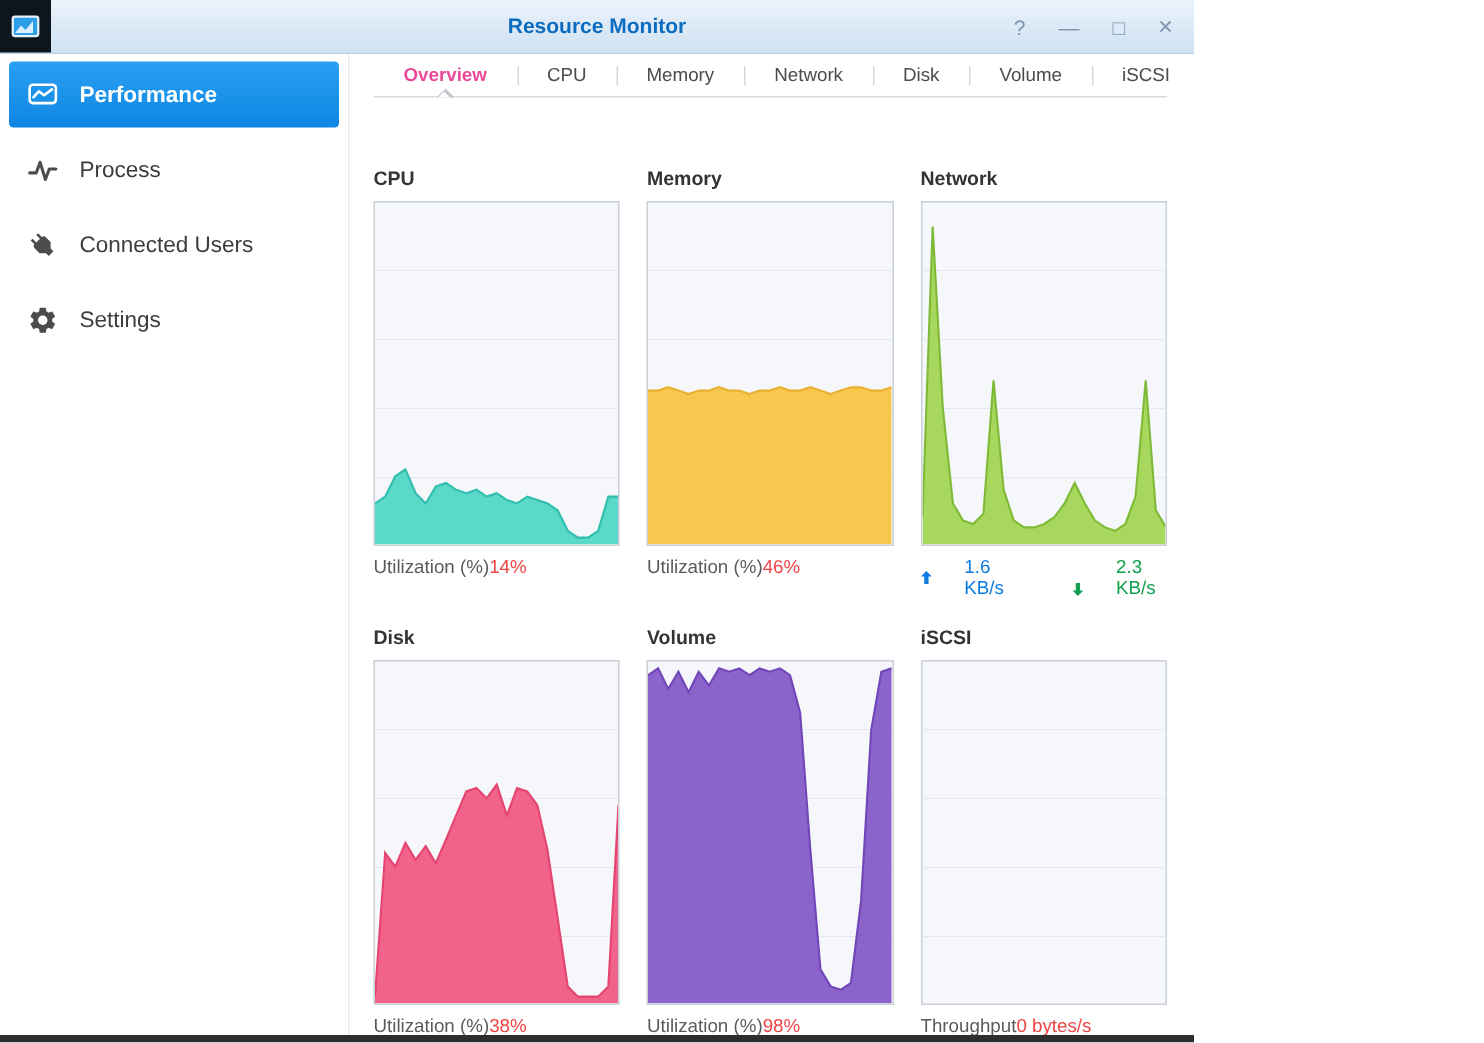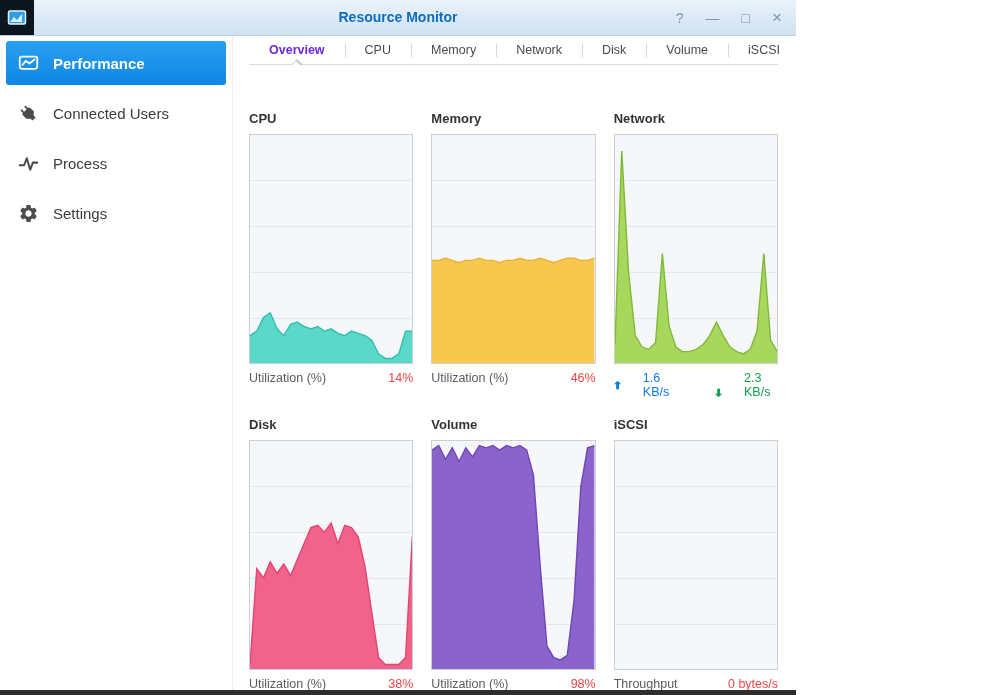--- a/index.html
+++ b/index.html
@@ -50,21 +50,21 @@
 
   .main { flex:1; border-left:1px solid #ececec; display:flex; flex-direction:column; min-width:0; }
 
   
   .tabbar { display:flex; margin:0 18px 0 16px; border-bottom:1px solid #d8dbdf; height:29px; }
   .tab {
     position:relative; padding:0 20px; font-size:12.5px; color:#4b4b4b;
     display:flex; align-items:center; cursor:pointer; white-space:nowrap;
   }
   .tab + .tab { background:linear-gradient(#d7d7d7,#d7d7d7) left center/1px 13px no-repeat; }
-  .tab.active { color:#6d28d9; font-weight:bold; }
+  .tab.active { color:#ec4899; font-weight:bold; }
   .tab.active::before {
     content:""; position:absolute; left:50%; bottom:-1px; margin-left:-6px;
     width:0; height:0; border-left:6px solid transparent;
     border-right:6px solid transparent; border-bottom:6px solid #c2c7cd;
   }
   .tab.active::after {
     content:""; position:absolute; left:50%; bottom:-1px; margin-left:-4.5px;
     width:0; height:0; border-left:4.5px solid transparent;
     border-right:4.5px solid transparent; border-bottom:4.5px solid #ffffff;
   }
@@ -72,21 +72,21 @@
   
   .content { flex:1; padding:46px 18px 0 16px; overflow:hidden; }
   .grid { display:grid; grid-template-columns:1fr 1fr 1fr; column-gap:18px; row-gap:18px; }
   .panel h3 { margin:0 0 8px 0; font-size:13px; color:#333; font-weight:bold; }
   .chartbox {
     height:230px; border:1px solid #cad0d8; background-color:#f5f7fa;
     background-image:repeating-linear-gradient(to bottom, transparent 0 45px, #e4e8ee 45px 46px);
     position:relative; overflow:hidden;
   }
   .chartbox svg { position:absolute; left:0; top:0; width:100%; height:100%; display:block; }
-  .foot { display:flex; justify-content:space-between; margin-top:7px; font-size:12.5px; color:#5b5b5b; }
+  .foot { display:flex; margin-top:7px; font-size:12.5px; color:#5b5b5b; }
   .foot .val { color:#ef4444; }
   .foot.netfoot { justify-content:flex-start; gap:38px; }
   .netstat { display:flex; align-items:center; gap:22px; }
   .netstat.up { color:#0d7be0; }
   .netstat.down { color:#13a04f;align-items:flex-end; }
   .netstat svg { width:10px; height:12px; }
 
   .bottomstrip { flex:0 0 5px; height:5px; background:#2e2e2e; }
 </style>
 </head>
@@ -120,35 +120,35 @@
               <rect x="2" y="4" width="20" height="14" rx="2.5" fill="none" stroke="currentColor" stroke-width="2"></rect>
               <polyline points="5,13.5 9,9 13,12 19,7.5" fill="none" stroke="currentColor" stroke-width="2" stroke-linecap="round" stroke-linejoin="round"></polyline>
             </svg>
         </span>
         <span>Performance</span>
       </div>
 
       <div class="side-item">
         <span class="icon">
           <svg viewBox="0 0 24 24">
+              <polyline points="2,14 7,14 10,6 14,19 17,11 22,11" fill="none" stroke="currentColor" stroke-width="2.3" stroke-linecap="round" stroke-linejoin="round"></polyline>
+            </svg>
+        </span>
+        <span>Process</span>
+      </div>
+
+      <div class="side-item">
+        <span class="icon">
+          <svg viewBox="0 0 24 24">
               <g transform="rotate(-45 12 12)">
                 <path d="M16.01 7L16 3h-2v4h-4V3H8v4c-1.1 0-2 .9-2 2v5.5L9.5 18v3h5v-3l3.5-3.5V9c0-1.1-.9-2-1.99-2z" fill="currentColor"></path>
               </g>
             </svg>
         </span>
         <span>Connected Users</span>
-      </div>
-
-      <div class="side-item">
-        <span class="icon">
-          <svg viewBox="0 0 24 24">
-              <polyline points="2,14 7,14 10,6 14,19 17,11 22,11" fill="none" stroke="currentColor" stroke-width="2.3" stroke-linecap="round" stroke-linejoin="round"></polyline>
-            </svg>
-        </span>
-        <span>Process</span>
       </div>
 
 
       <div class="side-item">
         <span class="icon">
           <svg viewBox="0 0 24 24">
               <path fill-rule="evenodd" fill="currentColor" d="M19.14 12.94c.04-.3.06-.61.06-.94 0-.32-.02-.64-.07-.94l2.03-1.58a.49.49 0 0 0 .12-.61l-1.92-3.32a.49.49 0 0 0-.59-.22l-2.39.96a7.03 7.03 0 0 0-1.62-.94l-.36-2.54a.48.48 0 0 0-.48-.41h-3.84a.48.48 0 0 0-.47.41l-.36 2.54c-.59.24-1.13.57-1.62.94l-2.39-.96a.49.49 0 0 0-.59.22L2.74 8.87c-.12.21-.08.47.12.61l2.03 1.58c-.05.3-.09.63-.09.94s.02.64.07.94l-2.03 1.58a.49.49 0 0 0-.12.61l1.92 3.32c.12.22.37.29.59.22l2.39-.96c.5.38 1.03.7 1.62.94l.36 2.54c.05.24.24.41.48.41h3.84c.24 0 .44-.17.47-.41l.36-2.54c.59-.24 1.13-.56 1.62-.94l2.39.96c.22.08.47 0 .59-.22l1.92-3.32a.49.49 0 0 0-.12-.61l-2.01-1.58zM12 15.6A3.61 3.61 0 0 1 8.4 12c0-1.98 1.62-3.6 3.6-3.6s3.6 1.62 3.6 3.6-1.62 3.6-3.6 3.6z"></path>
             </svg>
         </span>
         <span>Settings</span>

